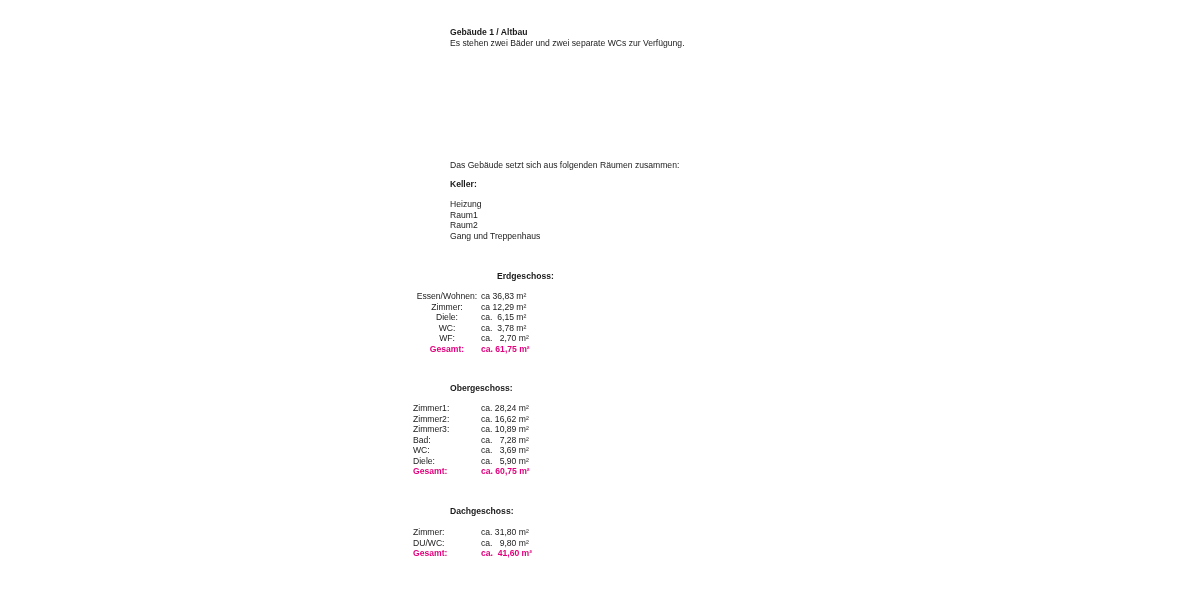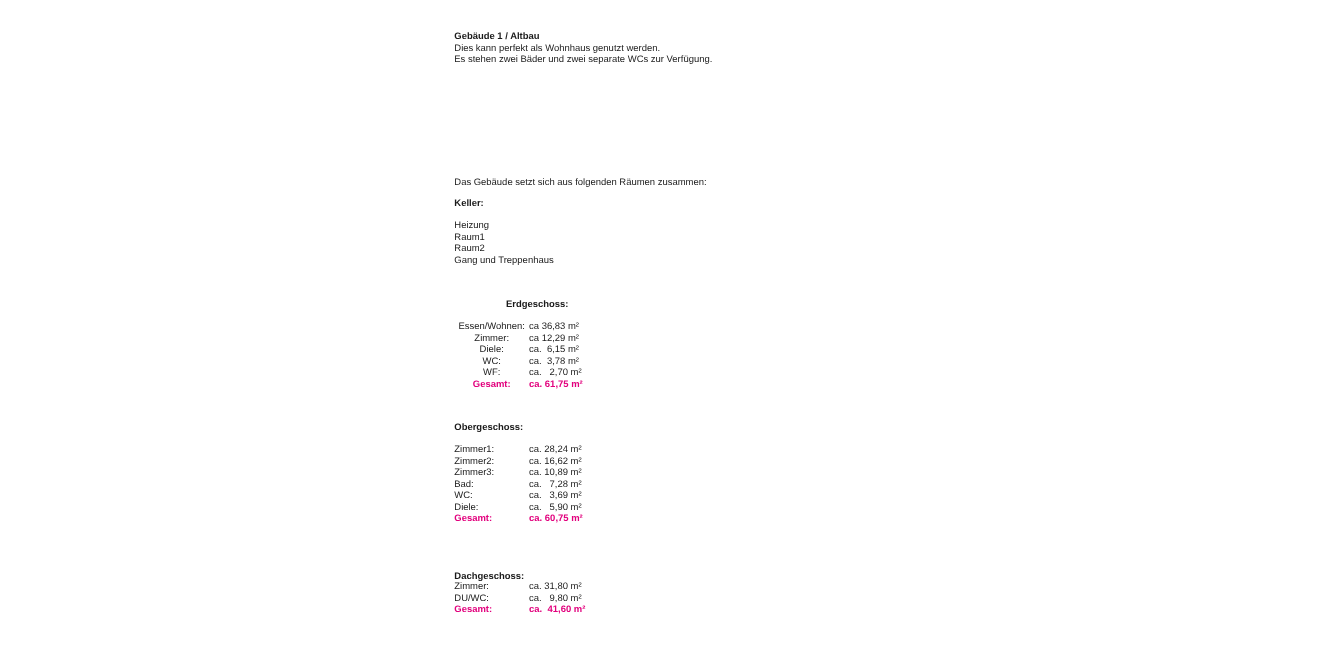--- a/index.html
+++ b/index.html
@@ -24,51 +24,50 @@
     position: absolute;
     left: 413px;
     top: 27px;
     width: 420px;
     color: var(--text);
     font-family: "Liberation Sans", sans-serif;
     font-size: 8.6px;
     line-height: 10.5px;
   }
   .blk { position: absolute; left: 0; }
-  .line { white-space: nowrap; }
+  .line { white-space: nowrap; margin-left: 37px; }
   .bold { font-weight: bold; }
   .doc-title   { top: 0; }
   .intro       { top: 10.5px; }
   .summary     { top: 133px; }
   .keller-hd   { top: 152px; }
   .keller-list { top: 172px; }
   .eg-hd       { top: 244px; padding-left: 47px; }
   .eg-table    { top: 264px; text-align: center; }
   .og-hd       { top: 356px; }
   .og-table    { top: 376px; }
-  .dg-hd       { top: 491px; }
+  .dg-hd       { top: 479px; }
   .dg-table    { top: 500px; }
   .trow { display: flex; height: 10.5px; white-space: nowrap; }
   .tlabel { width: 68px; flex: 0 0 68px; white-space: pre; }
   .tvalue { white-space: pre; }
   .total .tlabel, .total .tvalue {
     color: var(--total);
     font-weight: bold;
   }
 </style>
 </head>
 <body>
 
 <div class="page">
   <div class="content">
 
     <div class="blk doc-title line bold">Gebäude 1 / Altbau</div>
 
     <div class="blk intro">
-      <div class="line">Dies kann perfekt als Wohnhaus genutzt werden.</div>
       <div class="line">Es stehen zwei Bäder und zwei separate WCs zur Verfügung.</div>
     </div>
 
     <div class="blk summary line">Das Gebäude setzt sich aus folgenden Räumen zusammen:</div>
 
     <div class="blk keller-hd line bold">Keller:</div>
     <div class="blk keller-list">
       <div class="line">Heizung</div>
       <div class="line">Raum1</div>
       <div class="line">Raum2</div>

